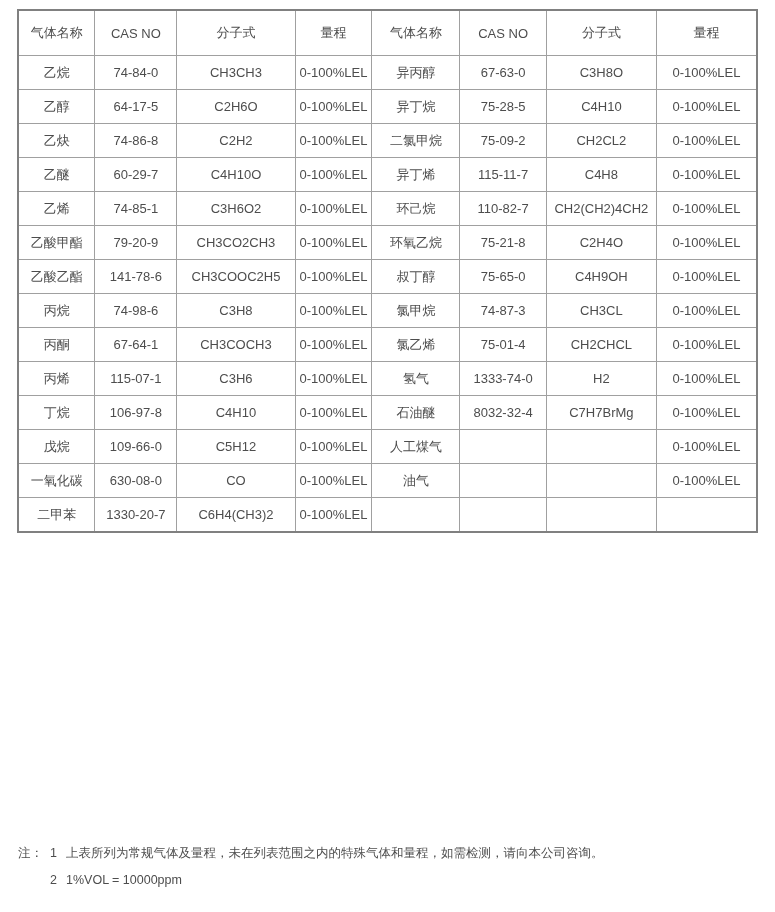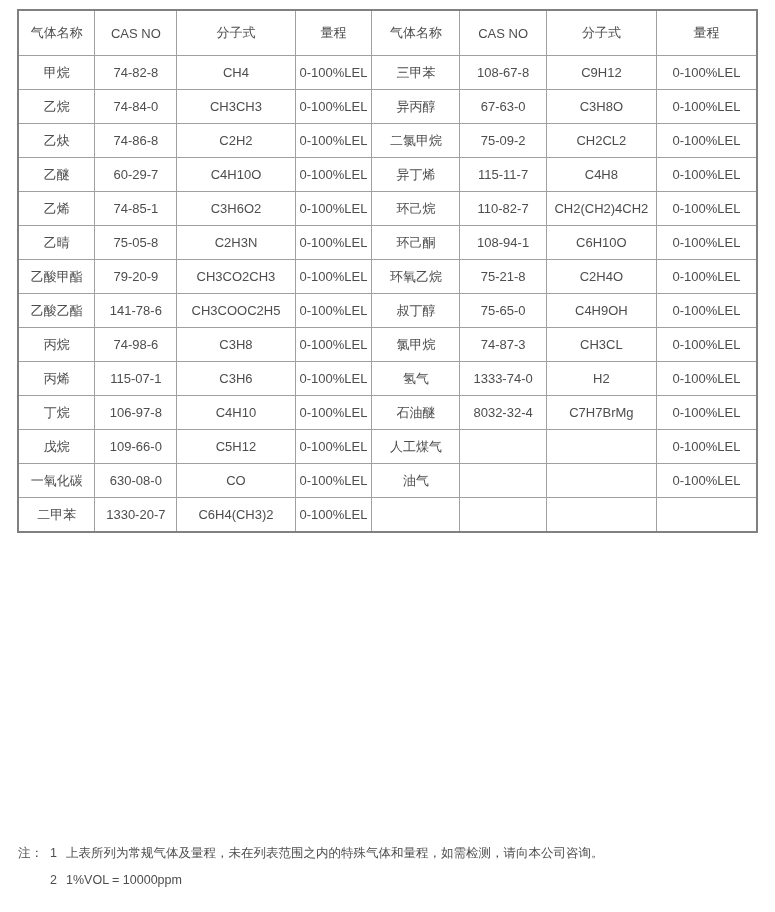--- a/index.html
+++ b/index.html
@@ -91,40 +91,40 @@
           <th>分子式</th>
           <th>量程</th>
           <th>气体名称</th>
           <th>CAS NO</th>
           <th>分子式</th>
           <th>量程</th>
         </tr>
       </thead>
     <tbody>
         <tr>
-          <td>甲烷</td>
-          <td>74-82-8</td>
-          <td>CH4</td>
-          <td>0-100%LEL</td>
-          <td>三甲苯</td>
-          <td>108-67-8</td>
-          <td>C9H12</td>
-          <td>0-100%LEL</td>
-        </tr>
-        <tr>
           <td>乙烷</td>
           <td>74-84-0</td>
           <td>CH3CH3</td>
           <td>0-100%LEL</td>
           <td>异丙醇</td>
           <td>67-63-0</td>
           <td>C3H8O</td>
           <td>0-100%LEL</td>
         </tr>
         <tr>
+          <td>乙醇</td>
+          <td>64-17-5</td>
+          <td>C2H6O</td>
+          <td>0-100%LEL</td>
+          <td>异丁烷</td>
+          <td>75-28-5</td>
+          <td>C4H10</td>
+          <td>0-100%LEL</td>
+        </tr>
+        <tr>
           <td>乙炔</td>
           <td>74-86-8</td>
           <td>C2H2</td>
           <td>0-100%LEL</td>
           <td>二氯甲烷</td>
           <td>75-09-2</td>
           <td>CH2CL2</td>
           <td>0-100%LEL</td>
         </tr>
         <tr>
@@ -141,30 +141,20 @@
           <td>乙烯</td>
           <td>74-85-1</td>
           <td>C3H6O2</td>
           <td>0-100%LEL</td>
           <td>环己烷</td>
           <td>110-82-7</td>
           <td>CH2(CH2)4CH2</td>
           <td>0-100%LEL</td>
         </tr>
         <tr>
-          <td>乙晴</td>
-          <td>75-05-8</td>
-          <td>C2H3N</td>
-          <td>0-100%LEL</td>
-          <td>环己酮</td>
-          <td>108-94-1</td>
-          <td>C6H10O</td>
-          <td>0-100%LEL</td>
-        </tr>
-        <tr>
           <td>乙酸甲酯</td>
           <td>79-20-9</td>
           <td>CH3CO2CH3</td>
           <td>0-100%LEL</td>
           <td>环氧乙烷</td>
           <td>75-21-8</td>
           <td>C2H4O</td>
           <td>0-100%LEL</td>
         </tr>
         <tr>
@@ -178,20 +168,30 @@
           <td>0-100%LEL</td>
         </tr>
         <tr>
           <td>丙烷</td>
           <td>74-98-6</td>
           <td>C3H8</td>
           <td>0-100%LEL</td>
           <td>氯甲烷</td>
           <td>74-87-3</td>
           <td>CH3CL</td>
+          <td>0-100%LEL</td>
+        </tr>
+        <tr>
+          <td>丙酮</td>
+          <td>67-64-1</td>
+          <td>CH3COCH3</td>
+          <td>0-100%LEL</td>
+          <td>氯乙烯</td>
+          <td>75-01-4</td>
+          <td>CH2CHCL</td>
           <td>0-100%LEL</td>
         </tr>
         <tr>
           <td>丙烯</td>
           <td>115-07-1</td>
           <td>C3H6</td>
           <td>0-100%LEL</td>
           <td>氢气</td>
           <td>1333-74-0</td>
           <td>H2</td>

